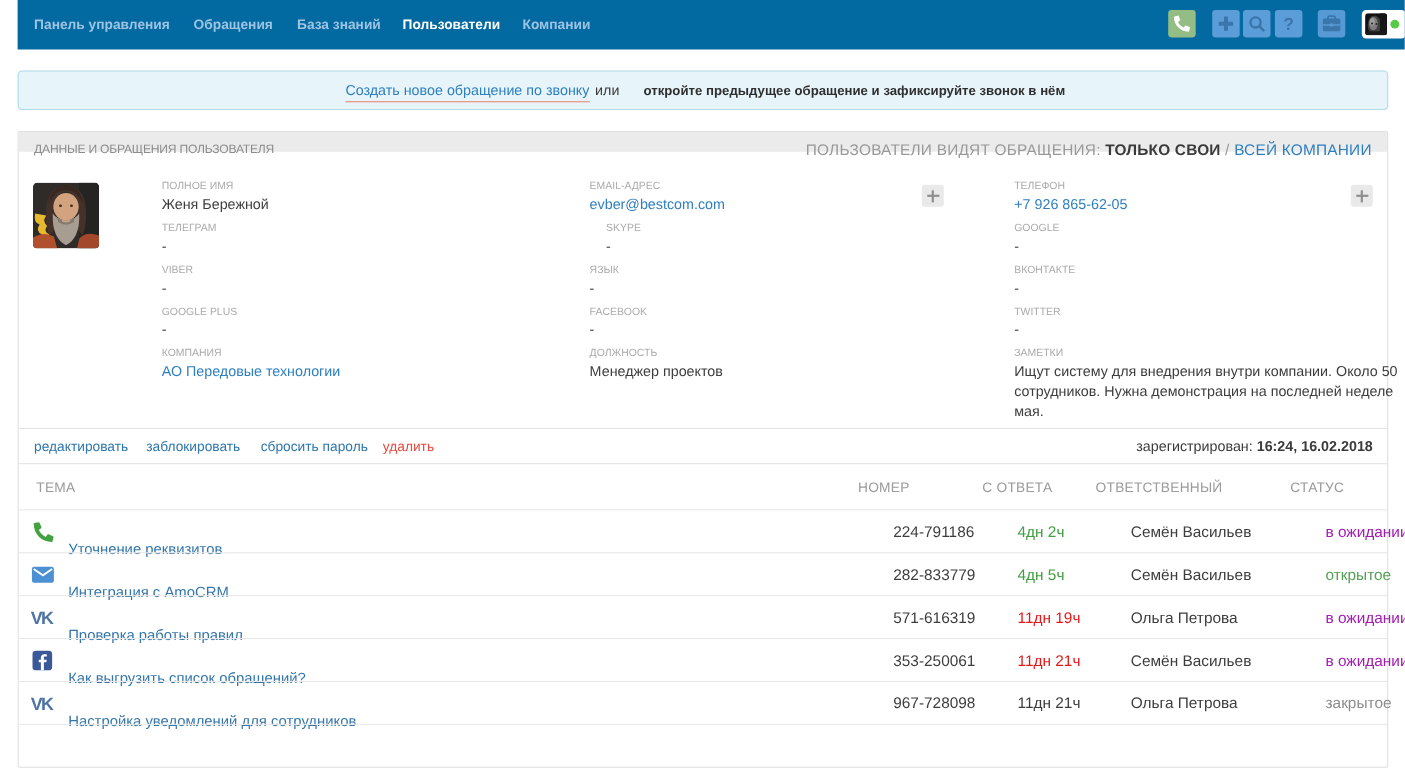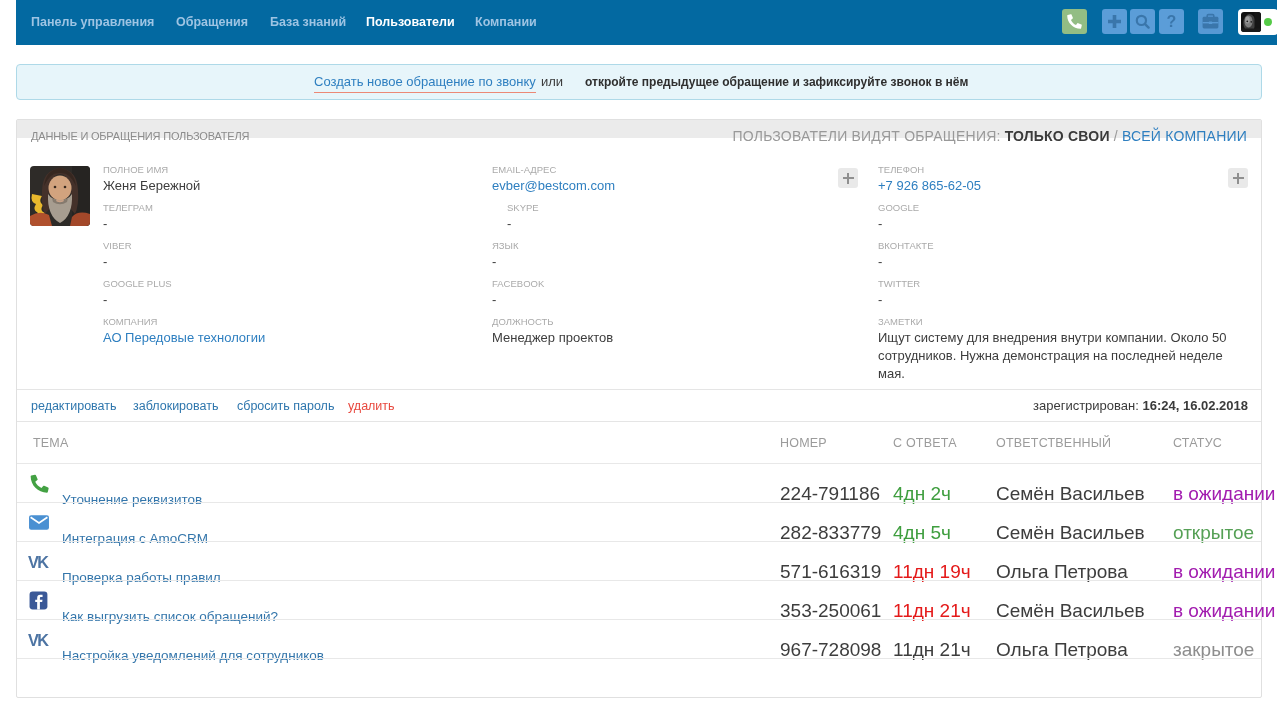--- a/index.html
+++ b/index.html
@@ -23,40 +23,40 @@
   
   .card { position:absolute; left:16px; top:119px; width:1246px; height:579px; border:1px solid #e0e0e0; border-radius:2px; background:#fff; }
   .chead { position:absolute; left:0; top:0; width:1244px; height:18px; background:#ebebeb; }
   .chead .lt { position:absolute; left:14px; top:0; line-height:32px; font-size:11px; color:#8c8c8c; letter-spacing:-0.2px; }
   .chead .rt { position:absolute; right:14px; top:0; line-height:32px; font-size:14px; color:#999; letter-spacing:0.2px; }
   .chead .rt b { color:#3a3a3a; }
   .chead .rt a { color:#2e7fc0; text-decoration:none; }
 
   
   .avatar { position:absolute; left:13px; top:46px; width:60px; height:60px; border-radius:4px; overflow:hidden; }
-  .fld { position:absolute; width:380px; }
+  .fld { position:absolute; width:380px;margin-left:44px; }
   .fld .lab { font-size:9.5px; color:#aaaaaa; letter-spacing:0px; line-height:12px; }
   .fld .val { font-size:13px; color:#3d3d3d; line-height:18px; margin-top:1px; }
   .fld .val a { color:#2e7fc0; text-decoration:none; }
   .plus { position:absolute; width:20px; height:20px; background:#e9e9e9; border-radius:3px; }
   .plus i { position:absolute; left:8.8px; top:4.5px; width:2.6px; height:11px; background:#8f8f8f; }
   .plus b { position:absolute; left:4.5px; top:8.7px; width:11px; height:2.6px; background:#8f8f8f; }
 
   .hr1 { position:absolute; left:0; top:269px; width:1244px; border-top:1px solid #e5e5e5; }
   .alink { position:absolute; top:270px; line-height:32px; font-size:12.5px; color:#2e76ad; text-decoration:none; white-space:nowrap; }
   .alink.red { color:#e8483e; }
   .reg { position:absolute; top:270px; right:13px; line-height:32px; font-size:13px; color:#3b3b3b; }
 
   
   .thead { position:absolute; left:0; top:301px; width:1244px; height:42px; border-top:1px solid #e5e5e5; }
   .th { position:absolute; top:0; line-height:43px; font-size:12.5px; color:#9b9b9b; letter-spacing:0.2px; }
   .trow { position:absolute; left:0; width:1244px; height:39px; border-top:1px solid #e8e8e8; }
   .trow .ic { position:absolute; left:10.5px; top:9px; width:22px; height:21px; }
   .trow .topic { position:absolute; left:45px; top:16px; line-height:39px; font-size:13.5px; color:#3476ab; text-decoration:none; }
-  .td { position:absolute; top:10px; line-height:39px; font-size:19px; color:#3d3d3d; white-space:nowrap; }
+  .td { position:absolute; top:0; line-height:39px; font-size:14px; color:#3d3d3d; white-space:nowrap;margin-left:32px; }
   .tbot { position:absolute; left:0; top:538px; width:1244px; border-top:1px solid #e8e8e8; }
   .grn { color:#3f9e3f; }
   .red2 { color:#e41a1a; }
   .st-wait { color:#a21caf; }
   .st-open { color:#55a055; }
   .st-closed { color:#8d8d8d; }
 
   .x-num { left:763px; }
   .x-time { left:876px; }
   .x-resp { left:979px; }

